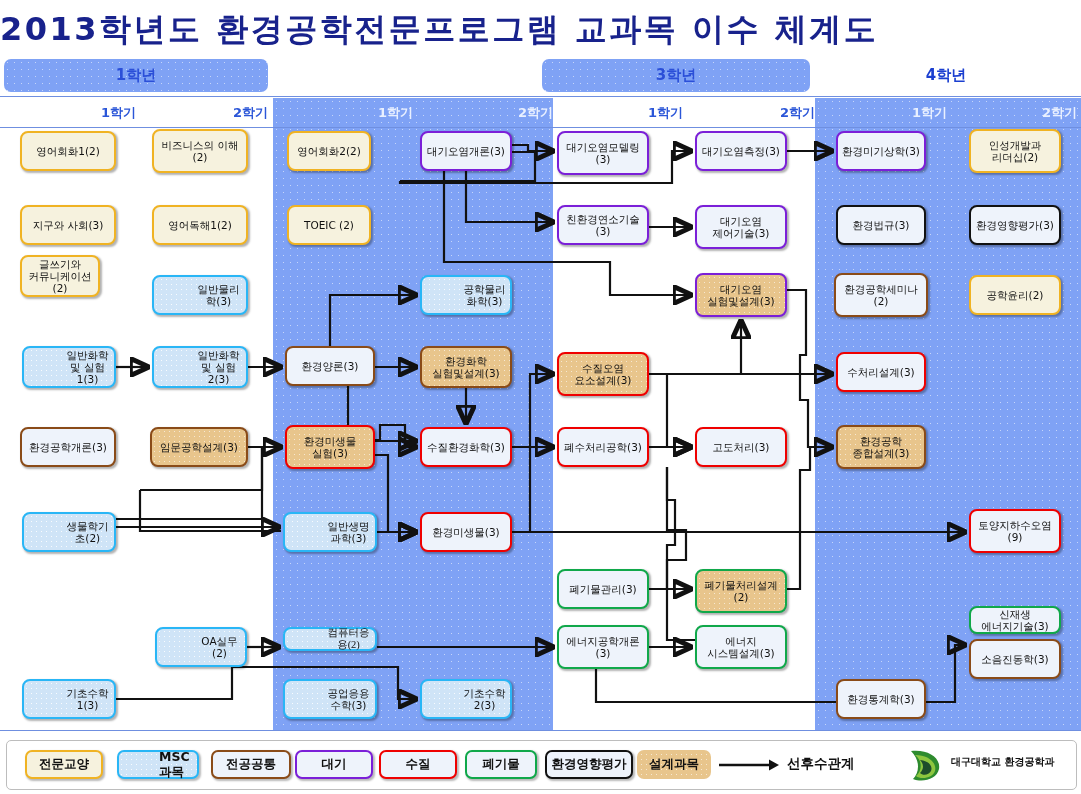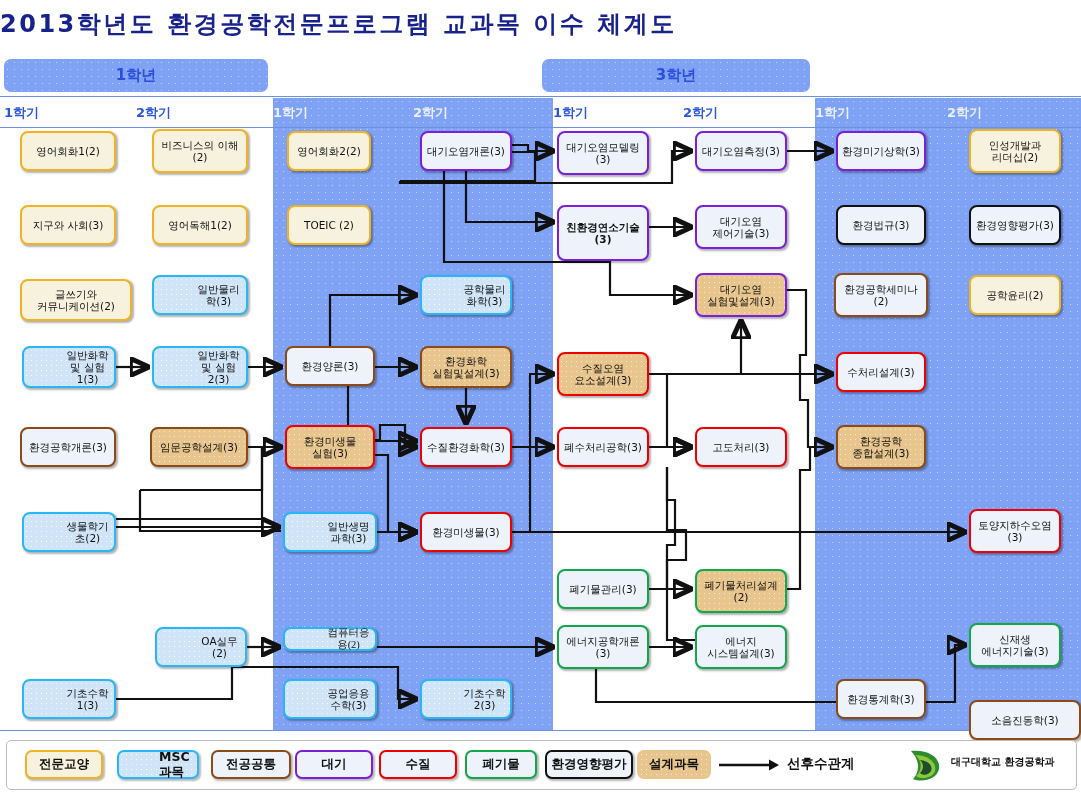--- a/index.html
+++ b/index.html
@@ -8,22 +8,22 @@
     width:1081px;height:794px;
     background:#ffffff;
     font-family:"DejaVu Sans","Liberation Sans",sans-serif;
     position:relative;overflow:hidden;
   }
   #stage{position:absolute;left:0;top:0;width:1081px;height:794px;}
 
   
   .title{
     position:absolute;left:0;top:8px;width:868px;
-    text-align:left;
-    font-size:24px;font-weight:bold;
+    text-align:right;
+    font-size:32px;font-weight:bold;
     color:#18228c;letter-spacing:2.5px;
     white-space:nowrap;
   }
 
   
   .yearband{position:absolute;top:98px;height:632px;
     background:#7fa2f5;
     background-image:radial-gradient(circle,rgba(255,255,255,.55) .6px,transparent .7px);
     background-size:7px 7px;}
 
@@ -36,21 +36,21 @@
   }
   .yearhdr.filled{
     background:#7fa2f5;
     background-image:radial-gradient(circle,rgba(255,255,255,.55) .6px,transparent .7px);
     background-size:7px 7px;
     color:#2b4fd8;
   }
   
   .semhdr{
     position:absolute;top:100px;height:26px;
-    display:flex;align-items:center;justify-content:flex-start;
+    display:flex;align-items:center;justify-content:flex-end;
     font-size:13px;font-weight:bold;color:#2b56d8;
   }
   .semhdr.onblue{color:#e9f0ff;}
 
   .hline{position:absolute;background:#6f8fe0;height:1px;}
 
   
   .course{
     position:absolute;
     box-sizing:border-box;
@@ -107,20 +107,23 @@
 
   <div class="yearband" style="left:273px;width:280px;"></div>
   <div class="yearband" style="left:815px;width:266px;"></div>
 
   <div class="yearhdr filled" style="left:4px;width:264px;">
     <span>1학년</span>
   </div>
   <div class="yearhdr filled" style="left:542px;width:268px;">
     <span>3학년</span>
   </div>
+  <div class="yearhdr" style="left:815px;width:262px;">
+    <span>4학년</span>
+  </div>
 
   <div class="semhdr" style="left:4px;width:132px;">
     <span>1학기</span>
   </div>
   <div class="semhdr" style="left:136px;width:132px;">
     <span>2학기</span>
   </div>
   <div class="semhdr onblue" style="left:273px;width:140px;">
     <span>1학기</span>
   </div>
@@ -221,21 +224,21 @@
     <path d="M649,647 L691,647" marker-end="url(#ah)"></path>
 
     <path d="M596,669 L596,702 L955,702 L955,645 L965,645" marker-end="url(#ah)"></path>
 
     <path d="M377,647 L553,647" marker-end="url(#ah)"></path>
   </svg>
 
   <div id="courses">
       <div class="course c-gen f-cream" style="left: 20px; top: 131px; width: 96px; height: 40px;">영어회화1(2)</div>
       <div class="course c-gen f-cream" style="left: 20px; top: 205px; width: 96px; height: 40px;">지구와 사회(3)</div>
-      <div class="course c-gen f-cream" style="left: 20px; top: 279px; width: 112px; height: 42px;">글쓰기와
+      <div class="course c-gen f-cream" style="left: 20px; top: 255px; width: 80px; height: 42px;">글쓰기와
 커뮤니케이션(2)</div>
       <div class="course c-msc f-msc" style="left: 22px; top: 346px; width: 94px; height: 42px;">일반화학
 및 실험1(3)</div>
       <div class="course c-major f-plain" style="left: 20px; top: 427px; width: 96px; height: 40px;">환경공학개론(3)</div>
       <div class="course c-msc f-msc" style="left: 22px; top: 512px; width: 94px; height: 40px;">생물학기초(2)</div>
       <div class="course c-msc f-msc" style="left: 22px; top: 679px; width: 94px; height: 40px;">기초수학1(3)</div>
       <div class="course c-gen f-cream" style="left: 152px; top: 129px; width: 96px; height: 44px;">비즈니스의 이해
 (2)</div>
       <div class="course c-gen f-cream" style="left: 152px; top: 205px; width: 96px; height: 40px;">영어독해1(2)</div>
       <div class="course c-msc f-msc" style="left: 152px; top: 275px; width: 96px; height: 40px;">일반물리학(3)</div>
@@ -253,21 +256,21 @@
       <div class="course c-msc f-msc" style="left: 283px; top: 679px; width: 94px; height: 40px;">공업응용수학(3)</div>
       <div class="course c-air f-plain" style="left: 420px; top: 131px; width: 92px; height: 40px;">대기오염개론(3)</div>
       <div class="course c-msc f-msc" style="left: 420px; top: 275px; width: 92px; height: 40px;">공학물리화학(3)</div>
       <div class="course c-major f-design" style="left: 420px; top: 346px; width: 92px; height: 42px;">환경화학
 실험및설계(3)</div>
       <div class="course c-water f-plain" style="left: 420px; top: 427px; width: 92px; height: 40px;">수질환경화학(3)</div>
       <div class="course c-water f-plain" style="left: 420px; top: 512px; width: 92px; height: 40px;">환경미생물(3)</div>
       <div class="course c-msc f-msc" style="left: 420px; top: 679px; width: 92px; height: 40px;">기초수학2(3)</div>
       <div class="course c-air f-plain" style="left: 557px; top: 131px; width: 92px; height: 44px;">대기오염모델링
 (3)</div>
-      <div class="course c-air f-plain" style="left: 557px; top: 205px; width: 92px; height: 56px; font-weight: bold;">친환경연소기술
+      <div class="course c-air f-plain" style="left: 557px; top: 205px; width: 92px; height: 40px;">친환경연소기술
 (3)</div>
       <div class="course c-water f-design" style="left: 557px; top: 352px; width: 92px; height: 44px;">수질오염
 요소설계(3)</div>
       <div class="course c-water f-plain" style="left: 557px; top: 427px; width: 92px; height: 40px;">폐수처리공학(3)</div>
       <div class="course c-waste f-plain" style="left: 557px; top: 569px; width: 92px; height: 40px;">폐기물관리(3)</div>
       <div class="course c-waste f-plain" style="left: 557px; top: 625px; width: 92px; height: 44px;">에너지공학개론
 (3)</div>
       <div class="course c-air f-plain" style="left: 695px; top: 131px; width: 92px; height: 40px;">대기오염측정(3)</div>
       <div class="course c-air f-plain" style="left: 695px; top: 205px; width: 92px; height: 44px;">대기오염
 제어기술(3)</div>
@@ -284,24 +287,24 @@
 (2)</div>
       <div class="course c-water f-plain" style="left: 836px; top: 352px; width: 90px; height: 40px;">수처리설계(3)</div>
       <div class="course c-major f-design" style="left: 836px; top: 425px; width: 90px; height: 44px;">환경공학
 종합설계(3)</div>
       <div class="course c-major f-plain" style="left: 836px; top: 679px; width: 90px; height: 40px;">환경통계학(3)</div>
       <div class="course c-gen f-cream" style="left: 969px; top: 129px; width: 92px; height: 44px;">인성개발과
 리더십(2)</div>
       <div class="course c-eia f-plain" style="left: 969px; top: 205px; width: 92px; height: 40px;">환경영향평가(3)</div>
       <div class="course c-gen f-cream" style="left: 969px; top: 275px; width: 92px; height: 40px;">공학윤리(2)</div>
       <div class="course c-water f-plain" style="left: 969px; top: 509px; width: 92px; height: 44px;">토양지하수오염
-(3)</div>
-      <div class="course c-waste f-plain" style="left: 969px; top: 623px; width: 92px; height: 44px;">신재생
+(9)</div>
+      <div class="course c-waste f-plain" style="left: 969px; top: 606px; width: 92px; height: 28px;">신재생
 에너지기술(3)</div>
-      <div class="course c-major f-plain" style="left: 969px; top: 700px; width: 112px; height: 40px;">소음진동학(3)</div>
+      <div class="course c-major f-plain" style="left: 969px; top: 639px; width: 92px; height: 40px;">소음진동학(3)</div>
     </div>
 
   <div class="legendbar">
     <div id="legend-items">
         <div class="lgitem c-gen f-cream" style="left: 18px; width: 78px;">전문교양</div>
         <div class="lgitem c-msc f-msc" style="left: 110px; width: 82px;">MSC과목</div>
         <div class="lgitem c-major f-plain" style="left: 204px; width: 80px;">전공공통</div>
         <div class="lgitem c-air f-plain" style="left: 288px; width: 78px;">대기</div>
         <div class="lgitem c-water f-plain" style="left: 372px; width: 78px;">수질</div>
         <div class="lgitem c-waste f-plain" style="left: 458px; width: 72px;">폐기물</div>

